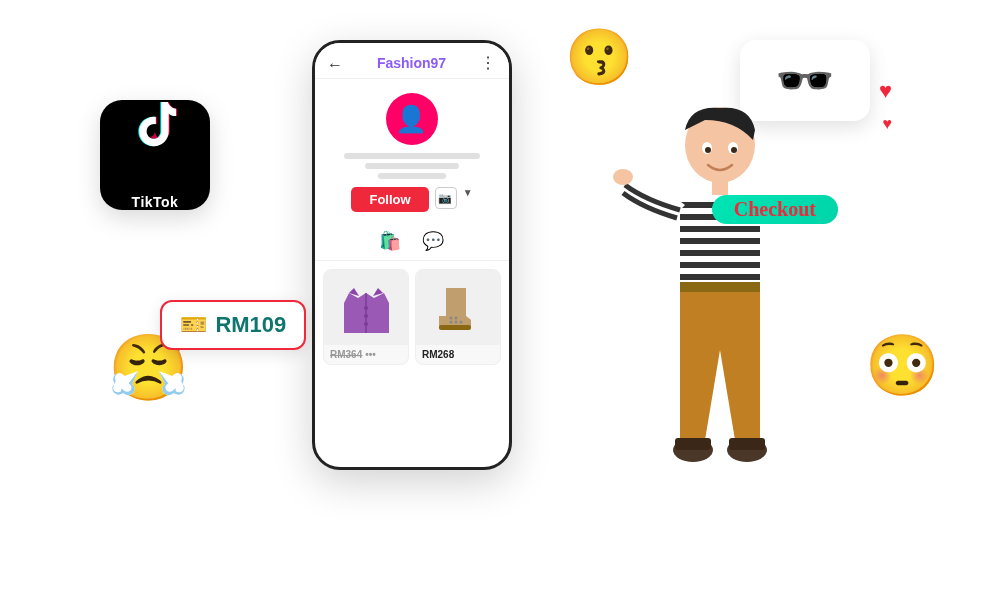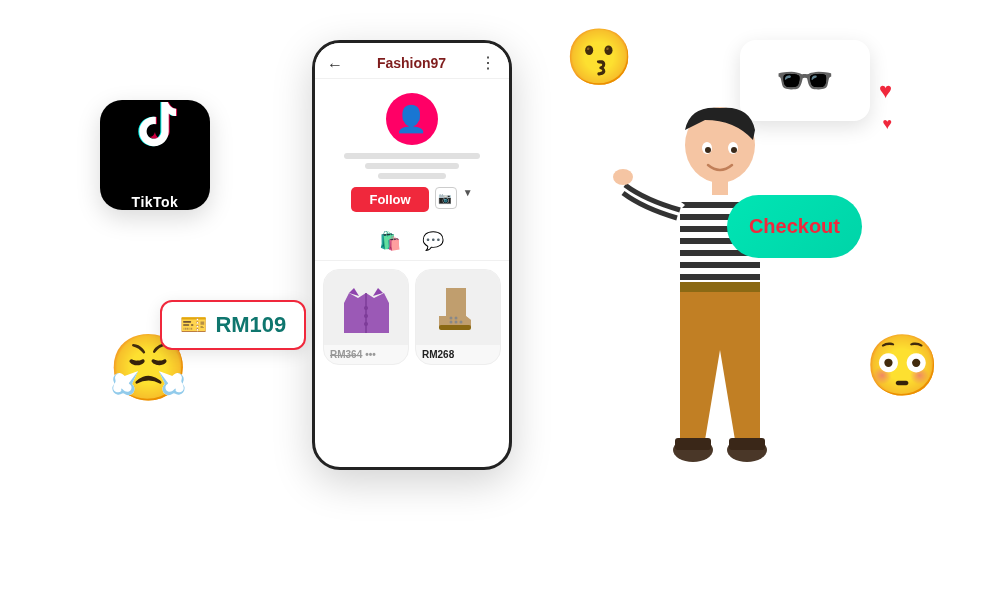--- a/index.html
+++ b/index.html
@@ -57,21 +57,21 @@
       justify-content: space-between;
       border-bottom: 1px solid #f0f0f0;
     }
     .phone-back {
       font-size: 16px;
       color: #333;
     }
     .phone-title {
       font-size: 14px;
       font-weight: 700;
-      color: #7f1d1d;
+      color: #8b5cf6;
     }
     .phone-dots {
       font-size: 16px;
       color: #333;
       letter-spacing: 1px;
     }
 
     .phone-profile {
       padding: 14px 12px 8px;
       display: flex;
@@ -153,21 +153,21 @@
     }
 
     .phone-products {
       padding: 8px 8px;
       display: grid;
       grid-template-columns: 1fr 1fr;
       gap: 6px;
     }
     .product-card {
       background: #f8f8f8;
-      border-radius: 16px;
+      border-radius: 8px;
       overflow: hidden;
       border: 1px solid #eee;
       text-align: center;
     }
     .product-img {
       width: 100%;
       height: 75px;
       display: flex;
       align-items: center;
       justify-content: center;
@@ -211,27 +211,28 @@
     }
     .coupon-text {
       font-size: 22px;
       font-weight: 800;
       color: #0f766e;
     }
 
     
     .checkout-bubble {
       position: absolute;
-      right: 138px;
+      right: 162px;
       top: 195px;
       background: #0ff0c0;
       background: linear-gradient(135deg, #00e5b4, #00d4a8);
       border-radius: 50px;
-      padding: 20px 22px;
+      padding: 3px 22px;
       z-index: 20;
+      font-family: Liberation Serif, serif;
     }
     .checkout-text {
       font-size: 20px;
       font-weight: 800;
       color: #f0283c;
     }
 
     
     .sunglasses-card {
       position: absolute;

